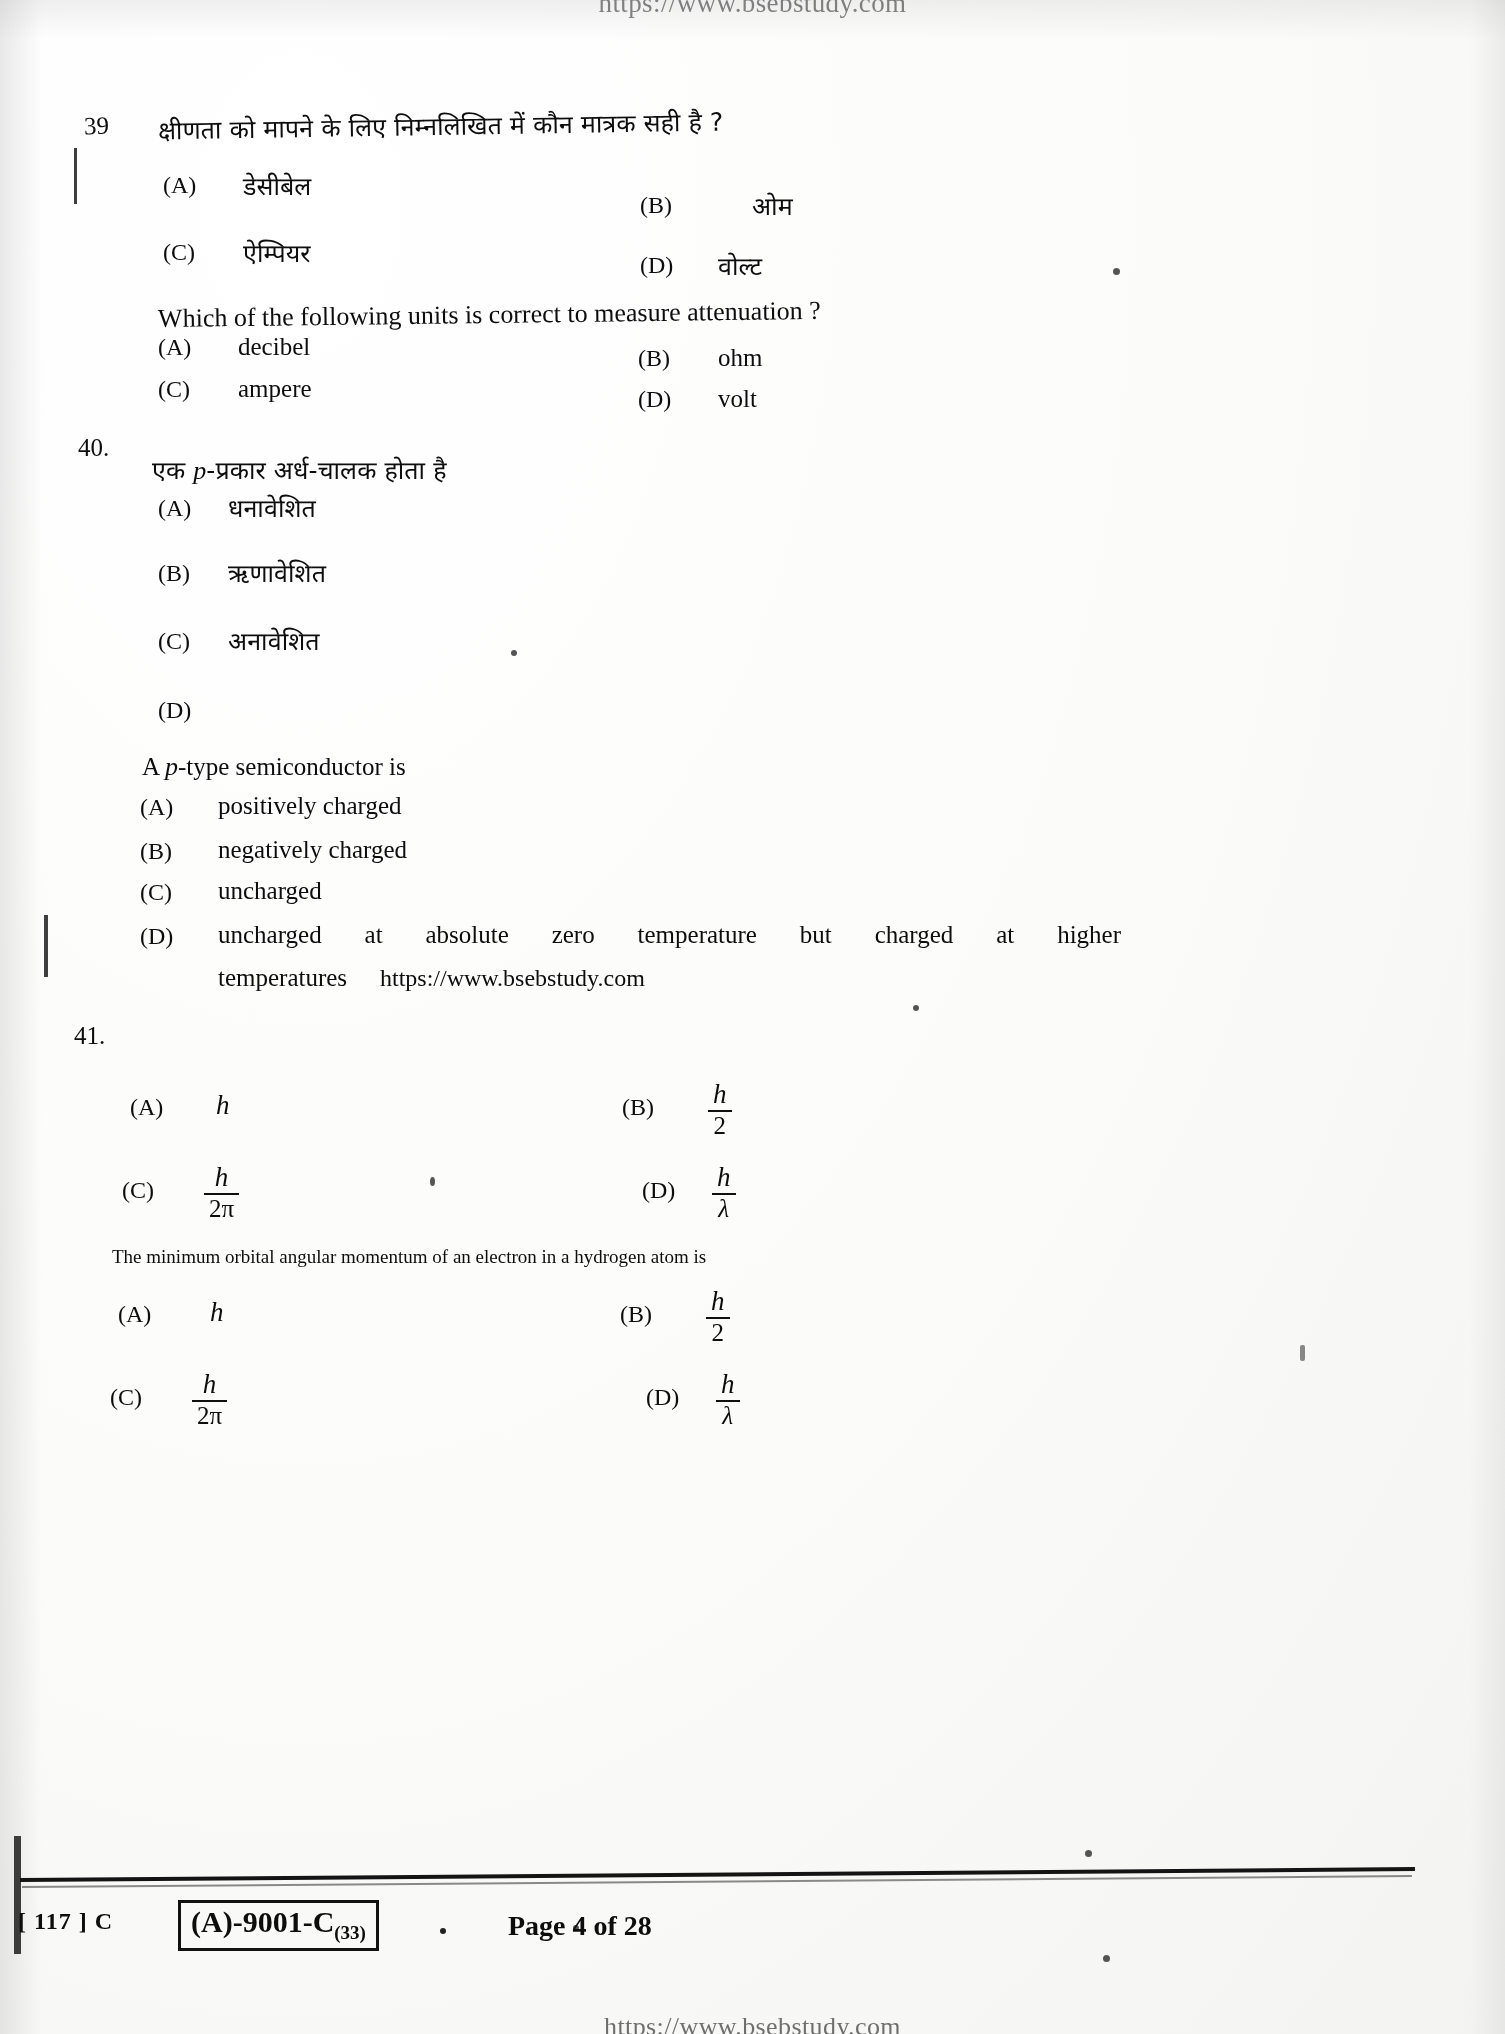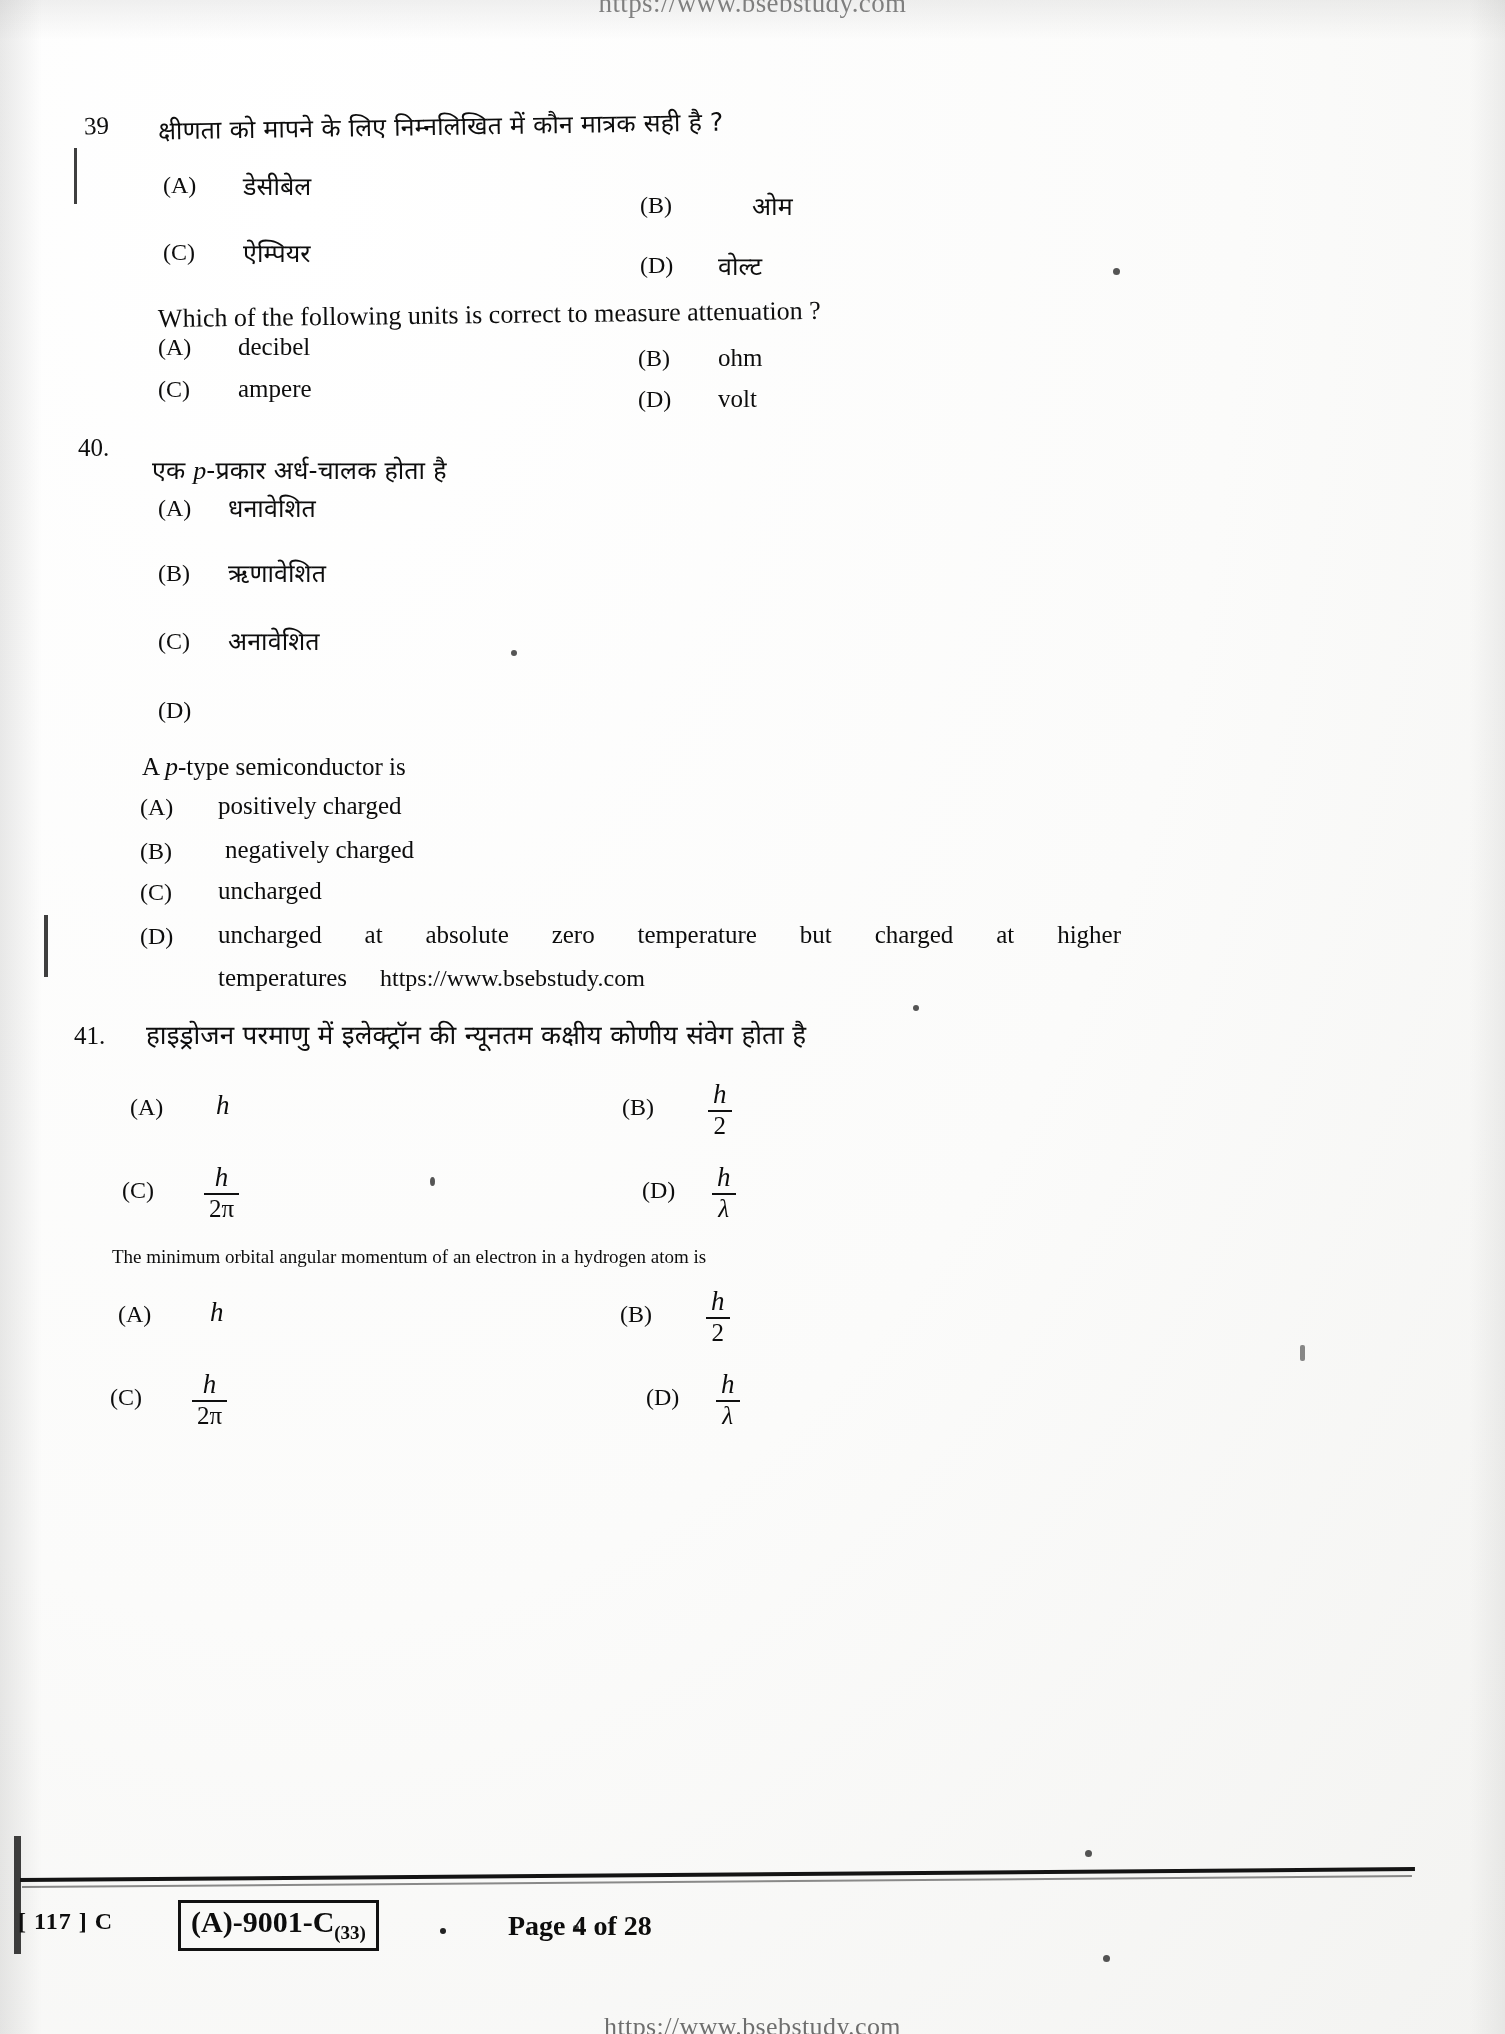--- a/index.html
+++ b/index.html
@@ -270,21 +270,21 @@
   <div class="opt-label" style="left:158px; top:697px;">(D)</div>
 
   <div class="line" style="left:142px; top:752px;">
     <span class="eng">A </span><span class="italic-p" style="font-size:26px;">p</span><span class="eng">-type semiconductor is</span>
   </div>
 
   <div class="opt-label" style="left:140px; top:794px;">(A)</div>
   <div class="opt-text eng" style="left:218px; top:792px;">positively charged</div>
 
   <div class="opt-label" style="left:140px; top:838px;">(B)</div>
-  <div class="opt-text eng" style="left:225px; top:836px;">negatively charged</div>
+  <div class="opt-text eng" style="left:218px; top:836px;">negatively charged</div>
 
   <div class="opt-label" style="left:140px; top:879px;">(C)</div>
   <div class="opt-text eng" style="left:218px; top:877px;">uncharged</div>
 
   <div class="opt-label" style="left:140px; top:923px;">(D)</div>
   <div class="justified" style="left:218px; top:921px; width:903px;">
     <span>uncharged</span>
     <span>at</span>
     <span>absolute</span>
     <span>zero</span>
@@ -293,21 +293,20 @@
     <span>charged</span>
     <span>at</span>
     <span>higher</span>
   </div>
 
   <div class="opt-text eng" style="left:218px; top:964px;">temperatures</div>
   <div class="opt-text eng" style="left:380px; top:965px; font-size:24px;">https://www.bsebstudy.com</div>
 
   <div class="qnum" style="left:74px; top:1022px;">41.</div>
 
-  <div class="line hindi" style="left:146px; top:1016px; font-size:26px;">हाइड्रोजन परमाणु में इलेक्ट्रॉन की न्यूनतम कक्षीय कोणीय संवेग होता है</div>
 
   <div class="opt-label" style="left:130px; top:1094px;">(A)</div>
   <div class="plain-h" style="left:216px; top:1090px;">h</div>
 
   <div class="opt-label" style="left:622px; top:1094px;">(B)</div>
   <div class="frac" style="left:708px; top:1080px;">
     <span class="num">h</span>
     <span class="bar"></span>
     <span class="den">2</span>
   </div>

